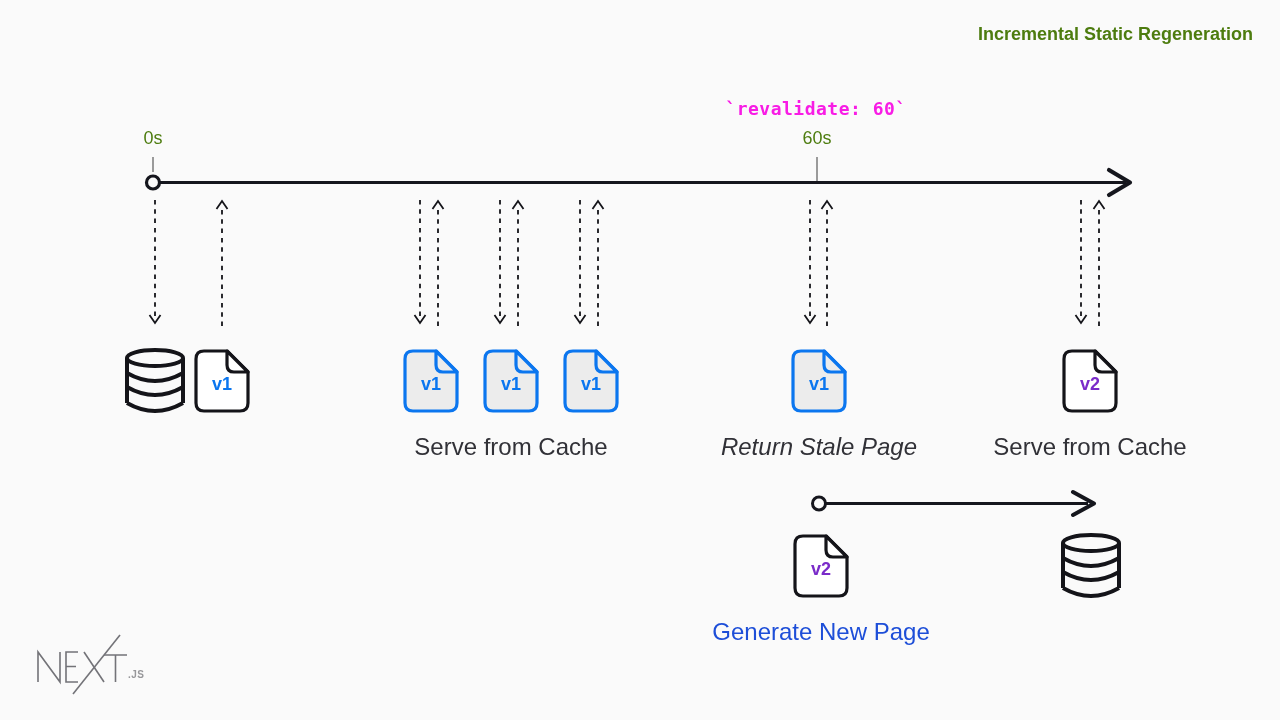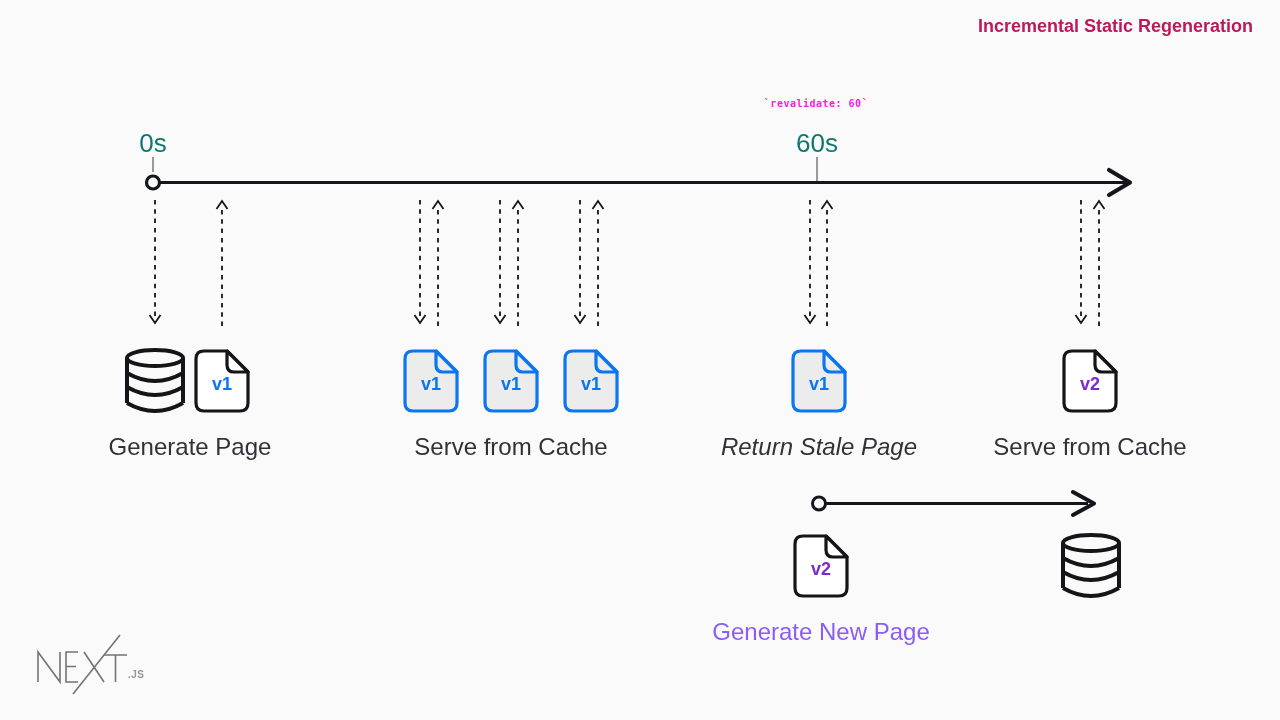--- a/index.html
+++ b/index.html
@@ -5,28 +5,28 @@
   * { margin:0; padding:0; box-sizing:border-box; }
   html,body { background:#e8e8e8; }
   #canvas {
     position:relative; width:1280px; height:720px;
     background:#fafafa; overflow:hidden;
     font-family:"Liberation Sans", sans-serif;
   }
   #linework { position:absolute; left:0; top:0; }
   .txt { position:absolute; white-space:nowrap; }
   .center { transform:translateX(-50%); }
-  #title { top:16px; right:27px; font-size:18px; font-weight:700; color:#be185d; }
+  #title { top:24px; right:27px; font-size:18px; font-weight:700; color:#4d7c0f; }
   #revalidate {
     top:98px; left:816px; font-family:"DejaVu Sans Mono", monospace;
-    font-size:10px; font-weight:700; color:#f81ce5; letter-spacing:0.5px;
+    font-size:18px; font-weight:700; color:#f81ce5; letter-spacing:0.5px;
   }
-  .tick-label { top:128px; font-size:26px; font-weight:500; color:#0f766e; }
+  .tick-label { top:128px; font-size:18px; font-weight:500; color:#4d7c0f; }
   .stage-label { top:433px; font-size:24px; font-weight:500; color:#313137; }
-  .regen-label { top:618px; font-size:24px; font-weight:500; color:#8b5cf6; }
+  .regen-label { top:618px; font-size:24px; font-weight:500; color:#1d4ed8; }
 
   
   .file-fresh  { --fs:#141419; --ff:#ffffff; --vf:#0b76ef; }
   .file-cached { --fs:#0b76ef; --ff:#ececec; --vf:#0b76ef; }
   .file-fresh2 { --fs:#141419; --ff:#ffffff; --vf:#7a2bc9; }
   .file-shape-outline { stroke:var(--fs); fill:var(--ff); }
   .v-label {
     fill:var(--vf); font-family:"Liberation Sans", sans-serif;
     font-size:18px; font-weight:600; text-anchor:middle;
   }
@@ -142,19 +142,18 @@
       <text class="logo-suffix" x="98" y="50">.JS</text>
     </g>
   </svg>
 
   <div id="title" class="txt">Incremental Static Regeneration</div>
   <div id="revalidate" class="txt center">`revalidate: 60`</div>
 
   <div class="txt center tick-label" style="left:153px;">0s</div>
   <div class="txt center tick-label" style="left:817px;">60s</div>
 
-  <div class="txt center stage-label" style="left:190px;">Generate Page</div>
   <div class="txt center stage-label" style="left:511px;">Serve from Cache</div>
   <div class="txt center stage-label" style="left:819px;font-style:italic;">Return Stale Page</div>
   <div class="txt center stage-label" style="left:1090px;">Serve from Cache</div>
 
   <div class="txt center regen-label" style="left:821px;">Generate New Page</div>
 </div>
 
 </body></html>

